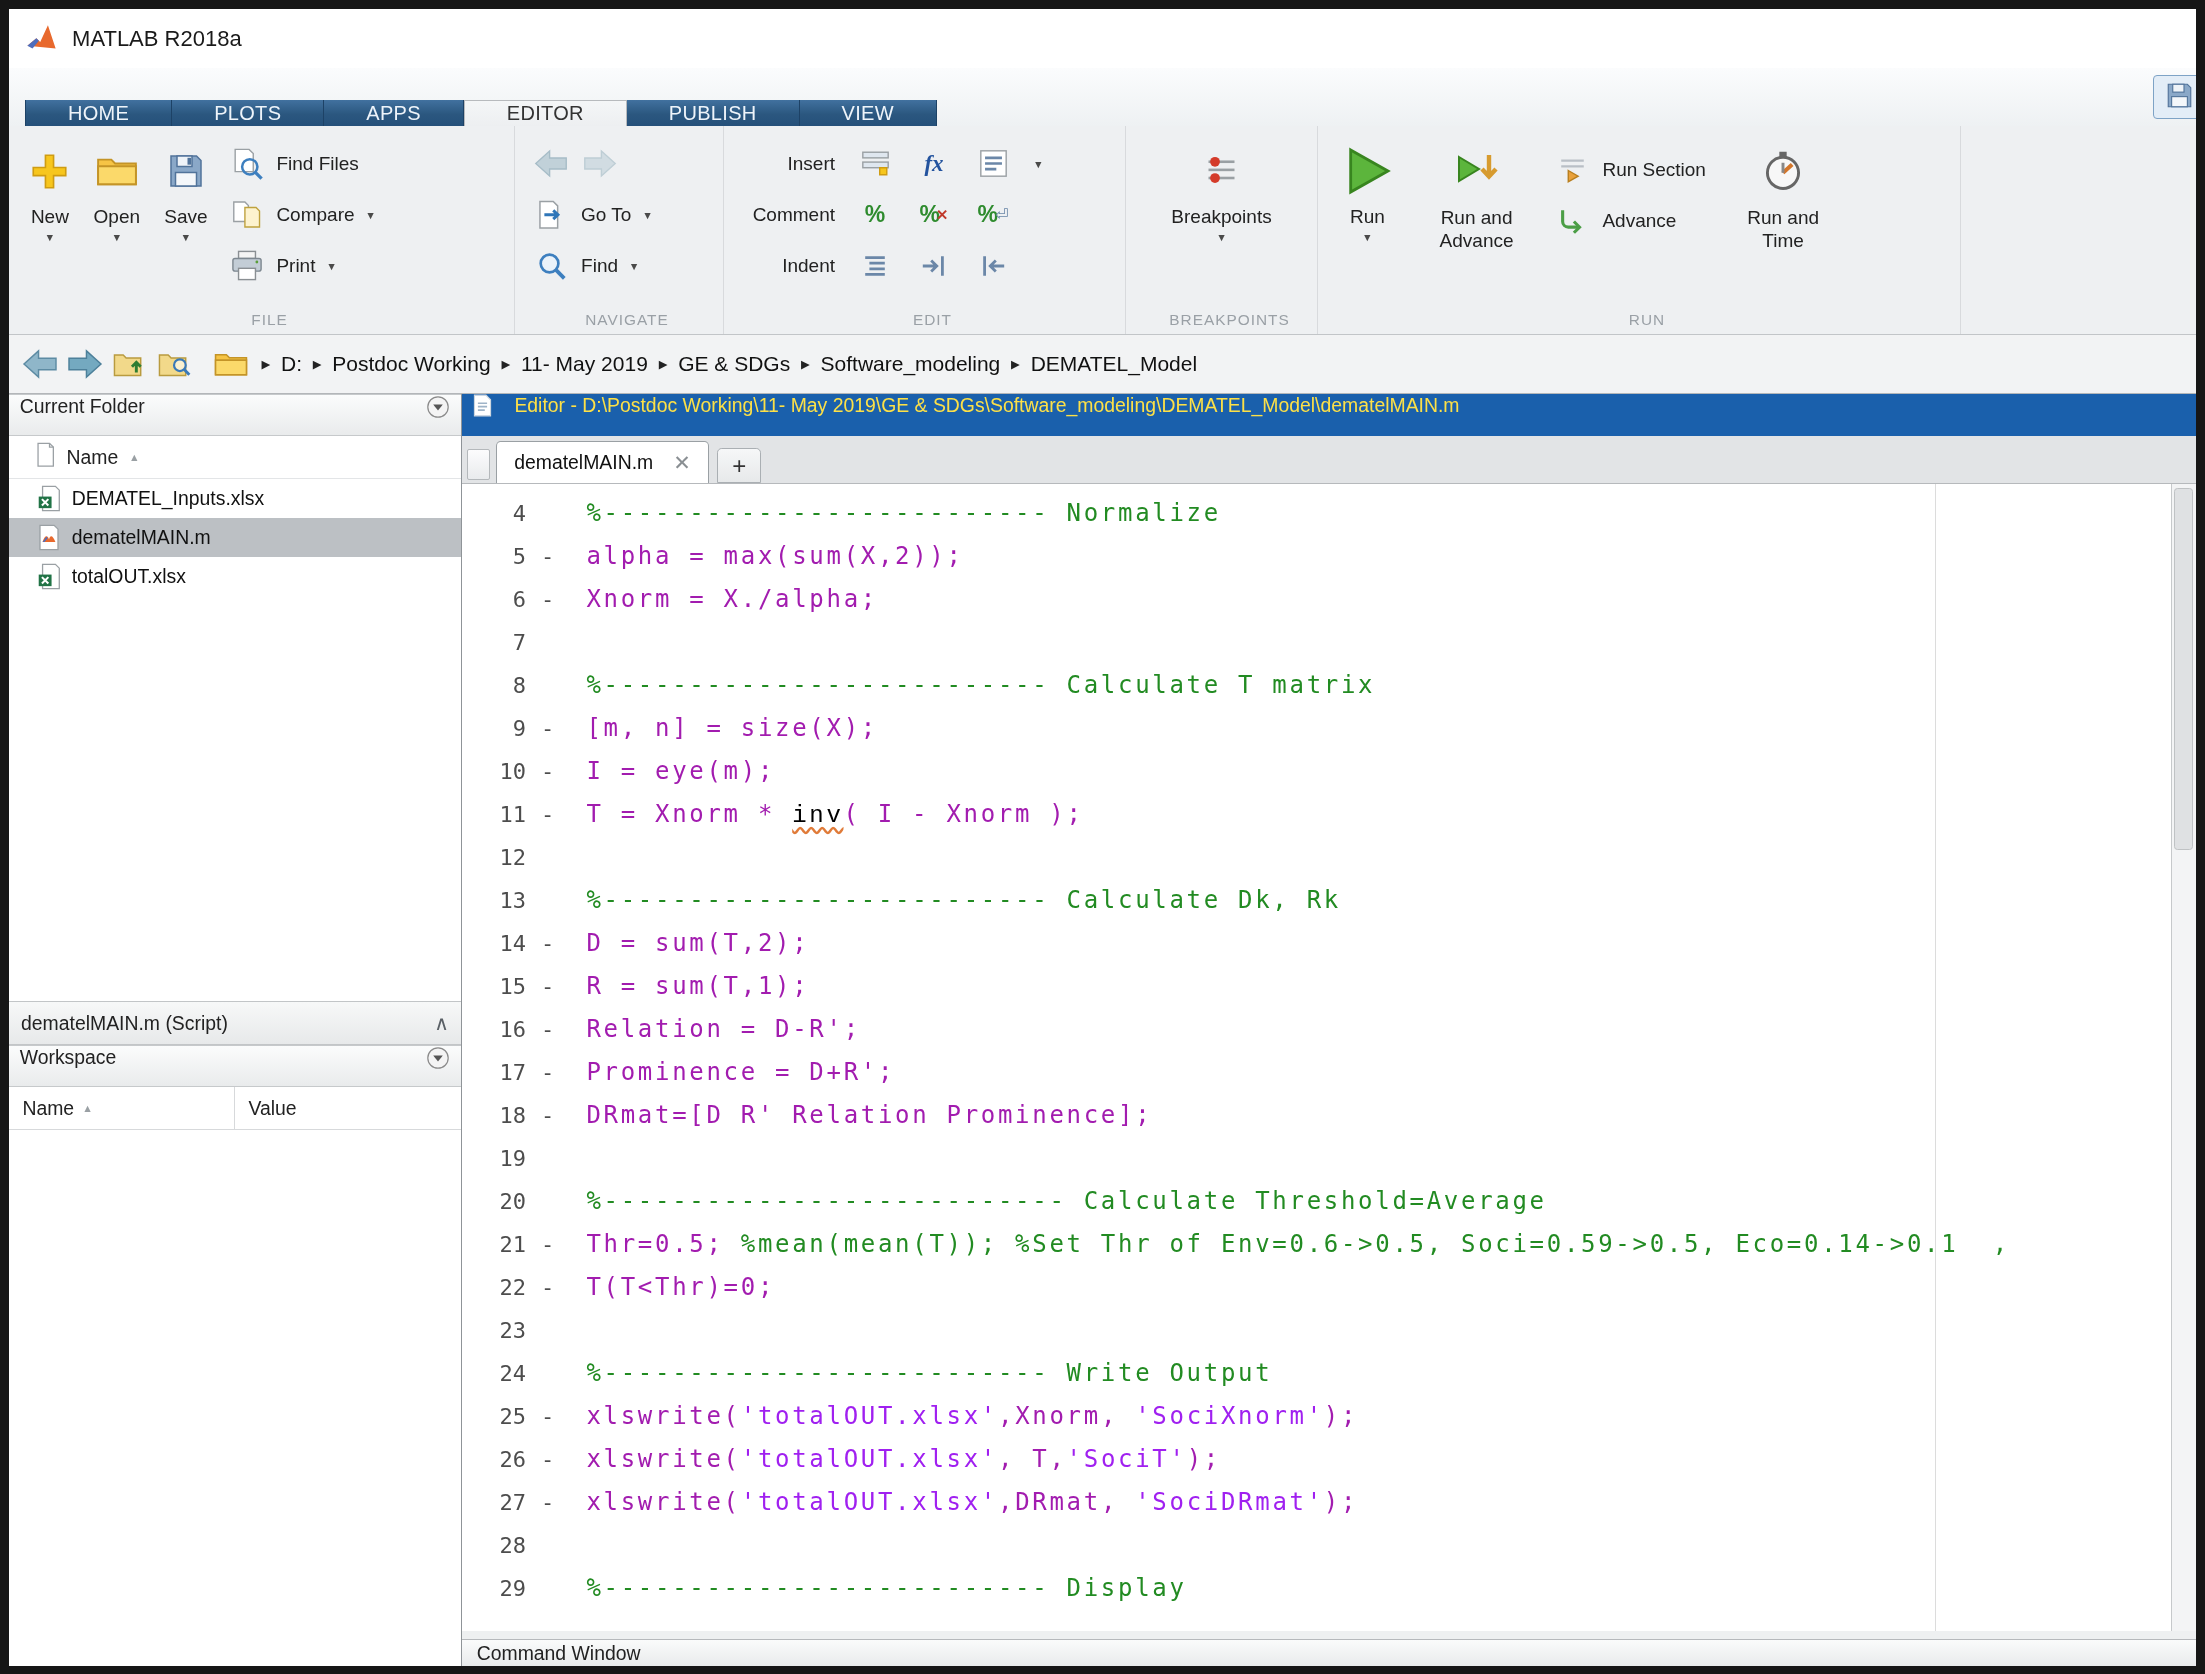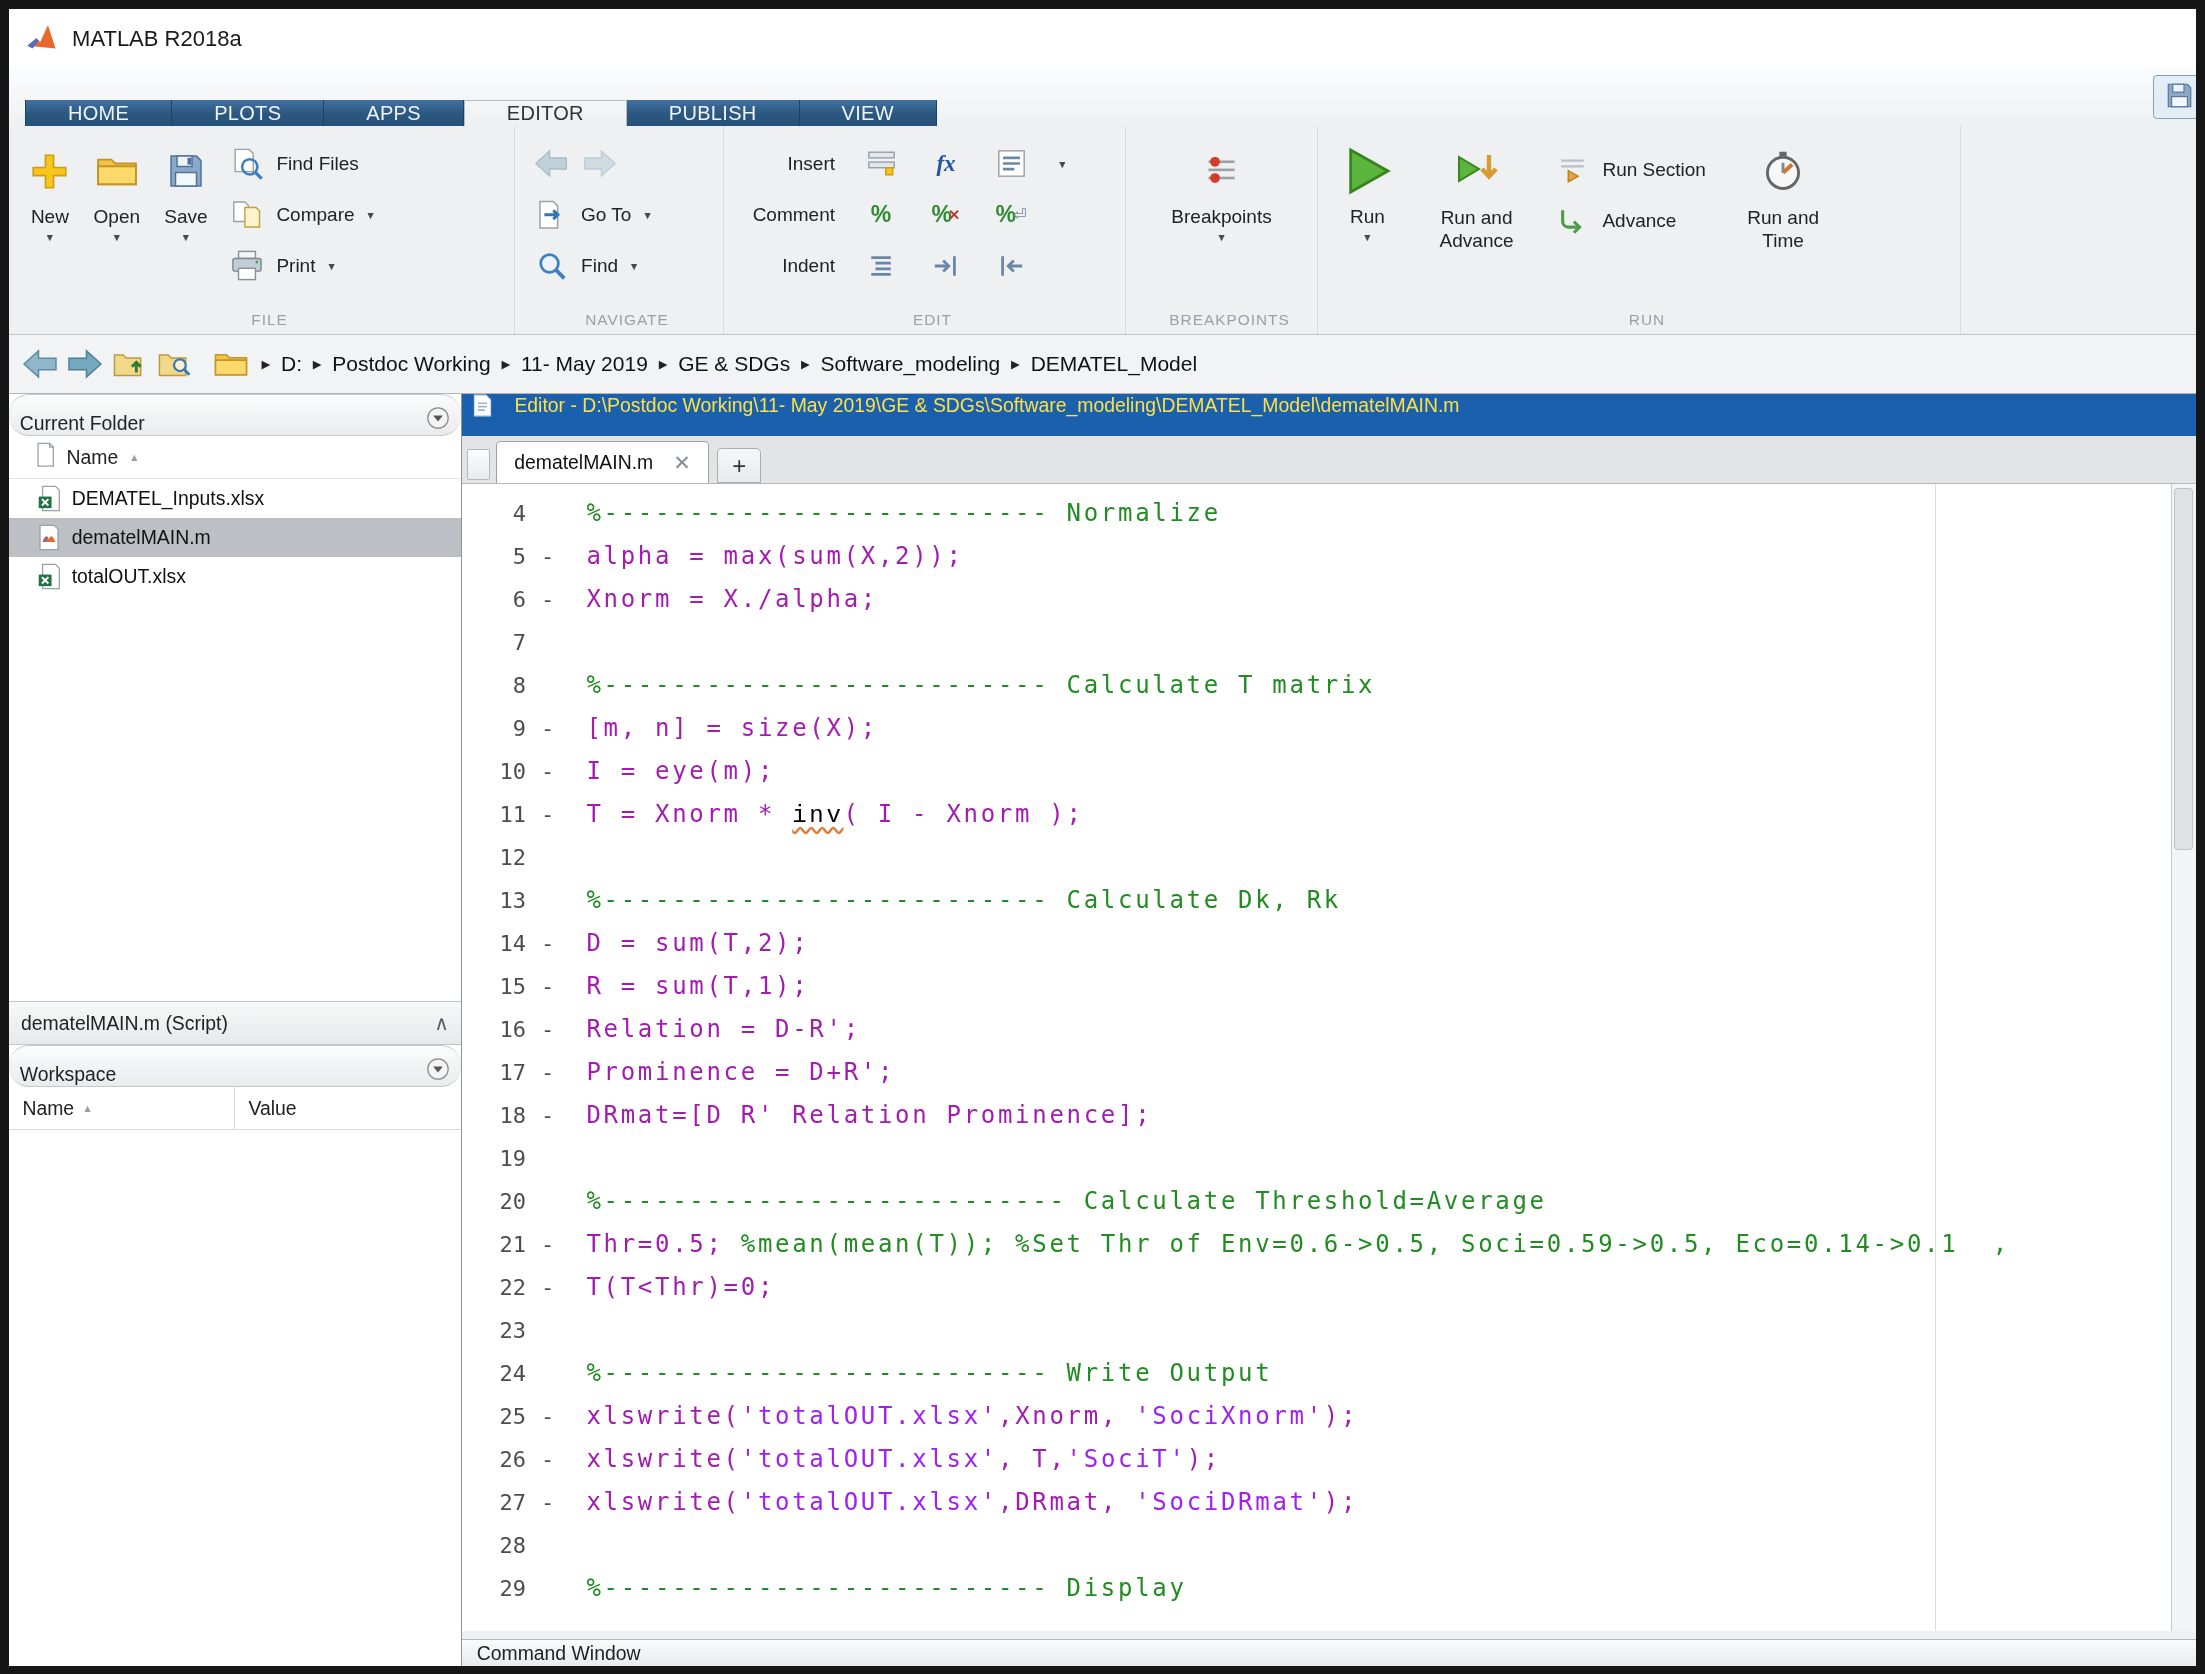--- a/index.html
+++ b/index.html
@@ -23,40 +23,40 @@
   .ribbon { height:209px; flex:none; background:#eef0f2; border-bottom:0.7px solid #c2c5c8; display:flex; }
   .rsec { position:relative; border-right:0.7px solid #d8dadd; padding:8px 12px 36px 12px; display:flex; gap:5.4px; flex:none; }
   .rsec-label { position:absolute; bottom:5.4px; left:16px; right:0; text-align:center; font-size:15.4px; color:#9aa0a6; letter-spacing:1px; }
   .big-btn { display:flex; flex-direction:column; align-items:center; gap:2.7px; padding:5.4px 9.4px 0 9.4px; }
   .bb-icon { height:64px; display:flex; align-items:center; justify-content:center; }
   .bb-label { font-size:19px; color:#222; white-space:nowrap; }
   .bb-label.two { white-space:normal; text-align:center; width:114px; line-height:23px; }
   .dd-arrow { font-size:10.7px; color:#4a4a4a; }
   .stack { display:flex; flex-direction:column; justify-content:flex-start; padding-top:4px; }
   .small-btn { display:flex; align-items:center; gap:10.7px; height:51px; padding:0 5.4px; font-size:19px; color:#222; white-space:nowrap; }
-  .edit-row { display:flex; align-items:center; gap:27px; height:51px; }
+  .edit-row { display:flex; align-items:center; gap:21px; height:51px; }
   .edit-label { width:99px; text-align:right; font-size:19px; color:#222; }
   .tool-ic { display:flex; align-items:center; justify-content:center; width:38px; height:38px; }
   .fx-glyph { font-family:"Liberation Serif",serif; font-style:italic; font-weight:bold; font-size:23px; color:#23539e; }
   .pct { color:#2e8b2e; font-weight:bold; font-size:23px; }
   .pct-x { color:#c0392b; font-size:14.7px; font-weight:bold; margin-left:-4px; }
   .pct-b { color:#6b87a8; font-size:16px; margin-left:-2.7px; }
   .rsec-fill { flex:1; border-right:none; }
 
   
   .addressbar { height:59px; flex:none; background:#f2f3f4; border-bottom:1.3px solid #b3b6b9; display:flex; align-items:center; padding:0 10.7px; gap:5.4px; }
   .ab-ic { display:flex; align-items:center; justify-content:center; width:40px; height:40px; }
   .crumbs { display:flex; align-items:center; }
   .crumb { font-size:21px; color:#111; padding:4px 5.4px; white-space:nowrap; }
   .crumb-sep { font-size:11.4px; color:#222; margin:0 5.4px; }
 
   
   .main { flex:1; display:flex; min-height:0; }
   .leftcol { width:453px; flex:none; border-right:1.3px solid #8f9498; display:flex; flex-direction:column; background:#fff; }
-  .panel-header { height:42px; flex:none; background:linear-gradient(#fbfcfc,#e9ebec); border-bottom:0.7px solid #c6c9cb; border-top:0.7px solid #c6c9cb; display:flex; align-items:flex-end; padding:0 10.7px; font-size:19.4px; color:#222;border-radius:20px; }
+  .panel-header { height:42px; flex:none; background:linear-gradient(#fbfcfc,#e9ebec); border-bottom:0.7px solid #c6c9cb; border-top:0.7px solid #c6c9cb; display:flex; align-items:flex-start; padding:0 10.7px; font-size:19.4px; color:#222; }
   .ph-spring { flex:1; }
   .cf-colhead { height:43px; flex:none; border-bottom:0.7px solid #e3e5e7; display:flex; align-items:center; gap:10.7px; padding-left:25.5px; font-size:19.4px; color:#222; }
   .sort-up { font-size:10.7px; color:#9aa0a4; }
   .file-row { height:39px; flex:none; display:flex; align-items:center; gap:10.7px; padding-left:28px; font-size:19.4px; color:#111; }
   .file-row.selected { background:#bcc0c4; }
   .cf-spacer { height:405px; flex:none; background:#fff; }
   .cf-details { height:44px; flex:none; background:linear-gradient(#f7f8f8,#e7e9ea); border-top:0.7px solid #c2c5c7; border-bottom:0.7px solid #c2c5c7; display:flex; align-items:center; padding:0 12px; font-size:19.4px; color:#222; }
   .collapse-glyph { font-size:20px; color:#5a6066; }
   .ws-cols { height:43px; flex:none; border-bottom:0.7px solid #d7d9db; display:flex; align-items:stretch; font-size:19.4px; color:#222; }
   .ws-col-name { width:226px; padding-left:13.4px; border-right:0.7px solid #d7d9db; display:flex; gap:8px; align-items:center; }

